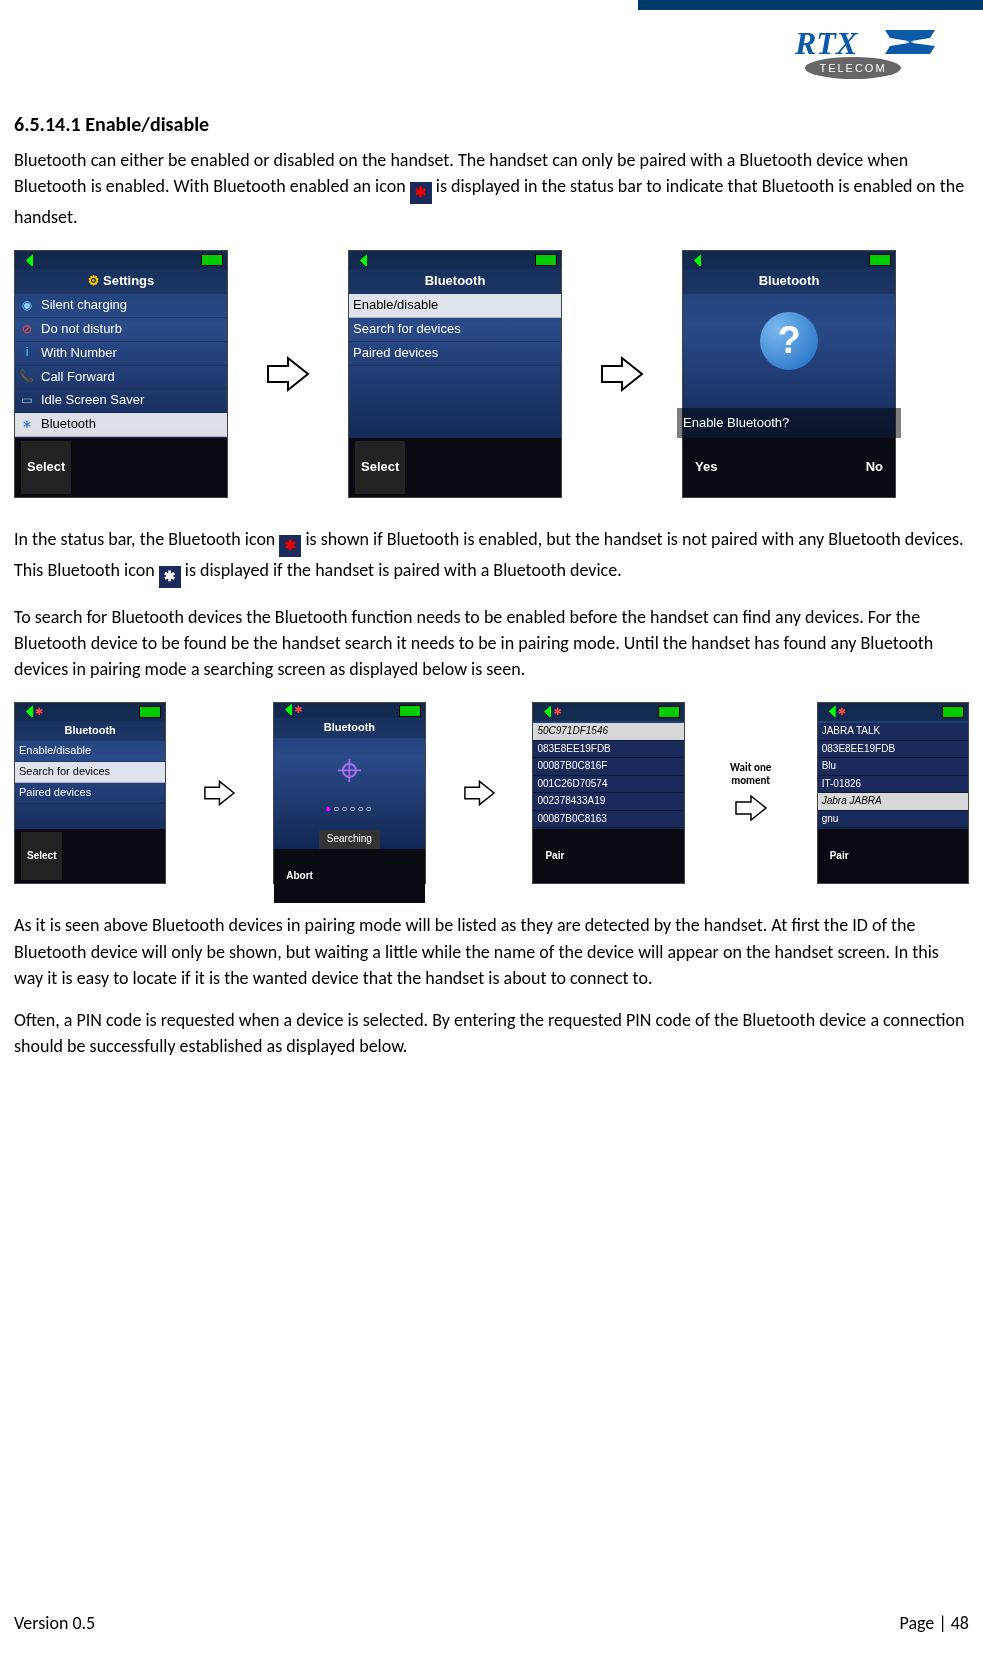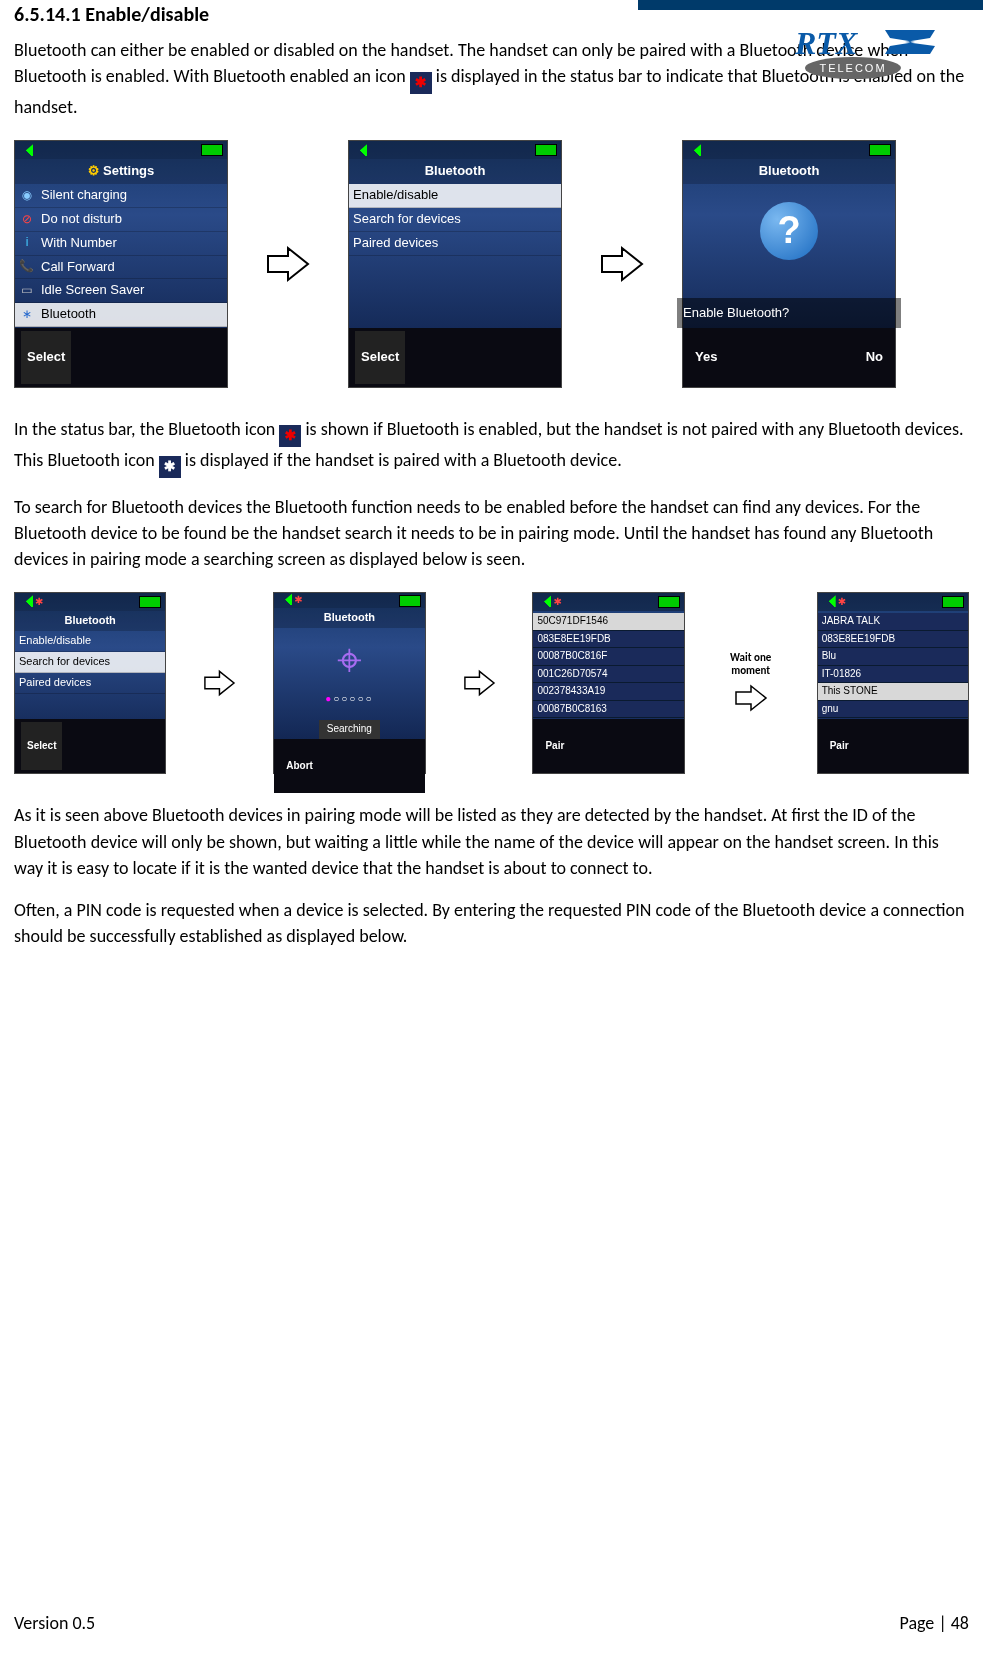--- a/index.html
+++ b/index.html
@@ -1,18 +1,18 @@
 <!DOCTYPE html>
 <html><head>
 <meta charset="utf-8">
 <style>
   body { font-family: Calibri, Arial, sans-serif; font-size: 18px; color: #000; margin: 0; padding: 0 14px; width: 955px; line-height: 1.45; }
   .topbar { height: 10px; background: #003a6a; position: absolute; top: 0; right: 0; width: 345px; }
   .logo { position: absolute; top: 24px; right: 38px; }
-  .content { }
+  .content { margin-top: 110px; }
   h3 { font-size: 20px; font-weight: bold; margin: 0 0 4px 0; }
   p { margin: 8px 0 16px 0; }
   .footer { position: absolute; top: 1610px; left: 14px; right: 14px; display: flex; justify-content: space-between; font-size: 18px; }
   .inline-icon { display: inline-block; width: 22px; height: 22px; background: #1a2a5a; vertical-align: -5px; text-align: center; line-height: 22px; color: #fff; font-size: 14px; font-weight: bold;}
   .red { color:#e00; }
   
   .row { display: flex; align-items: center; gap: 36px; margin: 20px 0 28px 0; }
   .phone { width: 212px; height: 246px; background: linear-gradient(#1a3a6e,#2a4a88 30%,#0a1a40); border: 1px solid #444; position: relative; font-family: Arial; font-size: 13px; color: #fff; display:flex; flex-direction:column;}
   .phone.small { width: 155px; height: 180px; font-size: 11px;}
   .statusbar { height: 18px; background: rgba(0,0,0,0.3); display: flex; align-items: center; padding: 0 4px; gap: 3px; justify-content: space-between;}
@@ -26,21 +26,21 @@
   .mi-icon { width:16px; height:16px; display:flex; align-items:center; justify-content:center; font-size:12px;}
   .softkeys { background:#0a0a12; display:flex; justify-content:space-between; padding:3px 6px; font-weight:bold;}
   .sk { background:#222; padding:17px 6px;}
   .sk.plain{background:transparent;}
   .arrow { width:48px; height:48px;}
   .arrow svg{width:100%;height:100%;}
   .dialog-body{flex:1; display:flex; flex-direction:column; align-items:center; justify-content:flex-start; padding-top:18px;}
   .qmark{width:58px;height:58px;border-radius:50%;background:radial-gradient(circle at 30% 30%,#7ab8f0,#1a6ac0);display:flex;align-items:center;justify-content:center;font-size:38px;color:#fff;font-weight:bold;}
   .dialog-text{margin-top:auto;width:100%;padding:6px;background:rgba(0,0,0,0.5);}
   .list-item{background:#1a2a5a;padding:1px 4px;border-bottom:1px solid #0a1a30;font-size:10px;}
-  .list-item.sel{background:#d8d8d8;color:#000;}
+  .list-item.sel{background:#d8d8d8;color:#000;font-style:italic;}
   .searching-body{flex:1;display:flex;flex-direction:column;align-items:center;justify-content:center;}
   .bt-glyph{font-size:44px;color:#a66cf0;}
   .dots{font-size:10px;letter-spacing:2px;}
   .search-label{margin-top:14px;background:#333;padding:2px 8px;font-size:10px;}
   .annot{font-size:11px;font-weight:bold;color:#000;line-height:1.2;}
 </style>
 </head>
 <body>
 
 <div class="topbar"></div>
@@ -234,21 +234,21 @@
             <span class="signal"></span>
             <span style="color:#f44;font-size:10px">✱</span>
           </span>
           <span class="batt"></span>
         </div>
     <div class="menu" style="padding-top:2px">
       <div class="list-item">JABRA TALK</div>
       <div class="list-item">083E8EE19FDB</div>
       <div class="list-item">Blu</div>
       <div class="list-item">IT-01826</div>
-      <div class="list-item sel">This STONE</div>
+      <div class="list-item sel">Jabra JABRA</div>
       <div class="list-item">gnu</div>
     </div>
     <div class="softkeys">
           <span class="sk plain" style="font-size:10px">Pair</span>
           <span></span>
         </div>
   </div>
 </div>
 
 <p>As it is seen above Bluetooth devices in pairing mode will be listed as they are detected by the handset. At first the ID of the Bluetooth device will only be shown, but waiting a little while the name of the device will appear on the handset screen. In this way it is easy to locate if it is the wanted device that the handset is about to connect to.</p>

